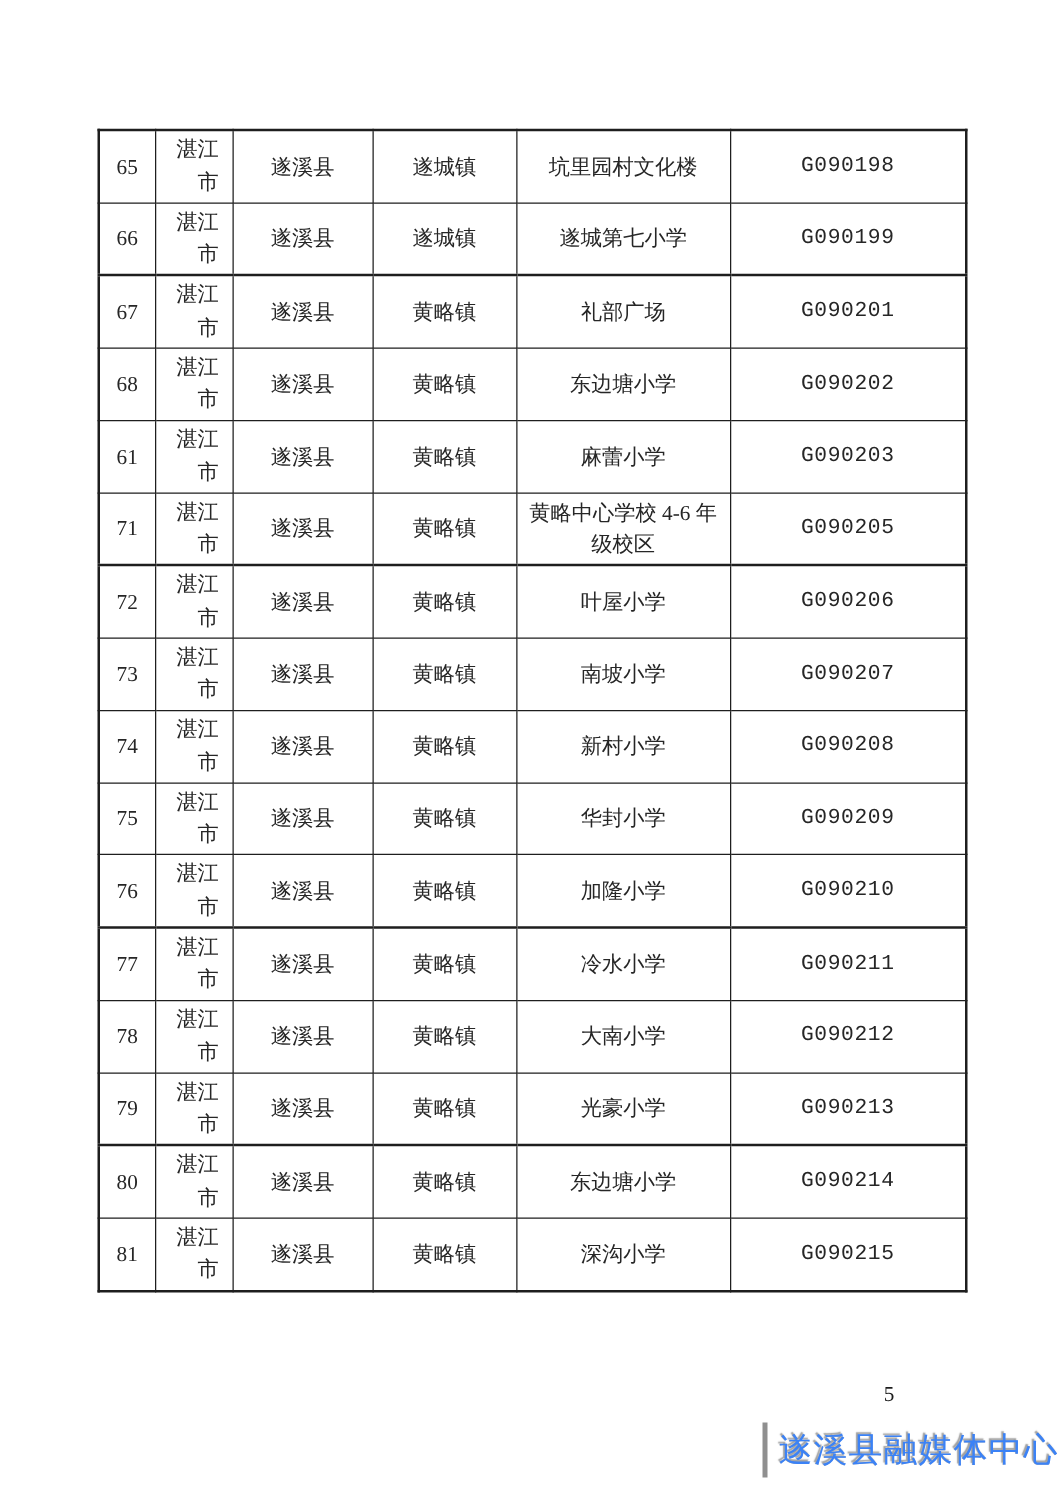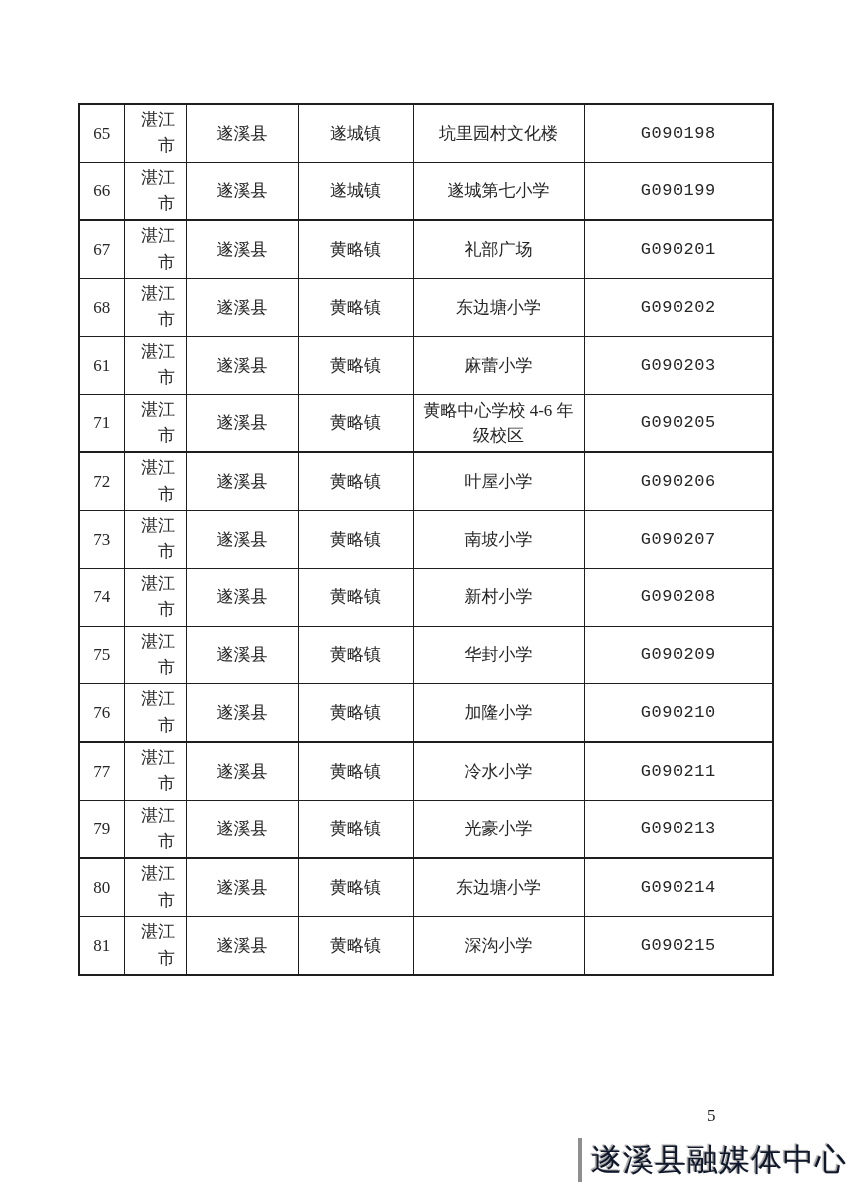--- a/index.html
+++ b/index.html
@@ -76,23 +76,23 @@
   }
   .wm-bar {
     display: inline-block;
     width: 4px;
     height: 44px;
     background: #8f8f8f;
     margin-right: 9px;
   }
   .wm-text {
     font-family: Liberation Mono, monospace;
-    font-size: 31px;
+    font-size: 27px;
     letter-spacing: 1px;
-    color: #0f172a;
+    color: #3b82f6;
     text-shadow: -1.5px -1.5px 1px #9e9e9e, -0.5px -0.5px 0 #b5b5b5, 1px 1px 0 #ffffff;
   }
 </style>
 </head>
 <body>
 
 <div class="page">
 
   <table class="venues">
     <colgroup>
@@ -194,20 +194,28 @@
     </tr>
         <tr class="thick-top">
       <td class="cell-no">77</td>
       <td class="cell-city"><span class="city-span">湛江市</span></td>
       <td class="cell-county">遂溪县</td>
       <td class="cell-town">黄略镇</td>
       <td class="cell-venue">冷水小学</td>
       <td class="cell-code">G090211</td>
     </tr>
         <tr>
+      <td class="cell-no">78</td>
+      <td class="cell-city"><span class="city-span">湛江市</span></td>
+      <td class="cell-county">遂溪县</td>
+      <td class="cell-town">黄略镇</td>
+      <td class="cell-venue">大南小学</td>
+      <td class="cell-code">G090212</td>
+    </tr>
+        <tr>
       <td class="cell-no">79</td>
       <td class="cell-city"><span class="city-span">湛江市</span></td>
       <td class="cell-county">遂溪县</td>
       <td class="cell-town">黄略镇</td>
       <td class="cell-venue">光豪小学</td>
       <td class="cell-code">G090213</td>
     </tr>
         <tr class="thick-top">
       <td class="cell-no">80</td>
       <td class="cell-city"><span class="city-span">湛江市</span></td>

